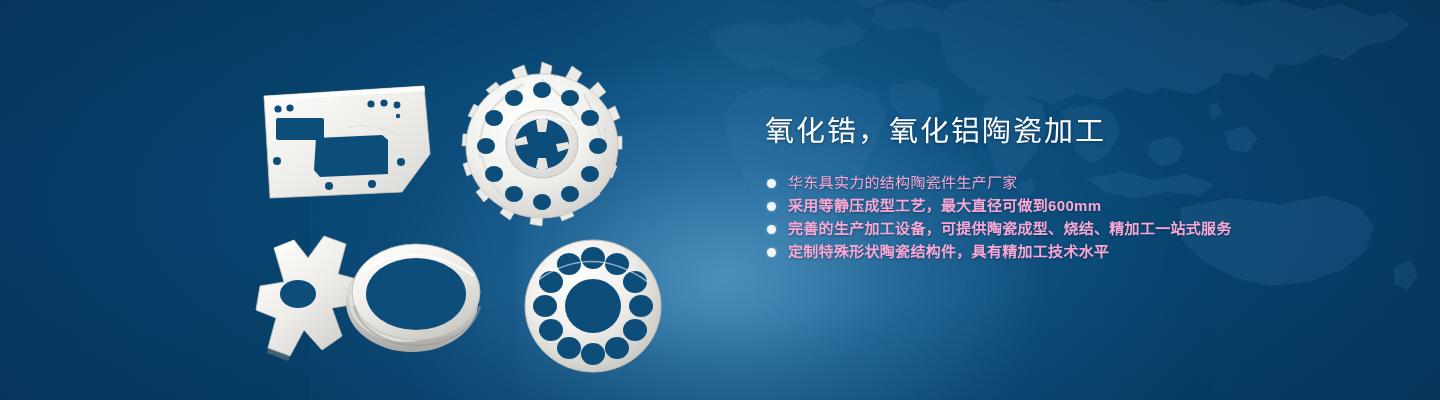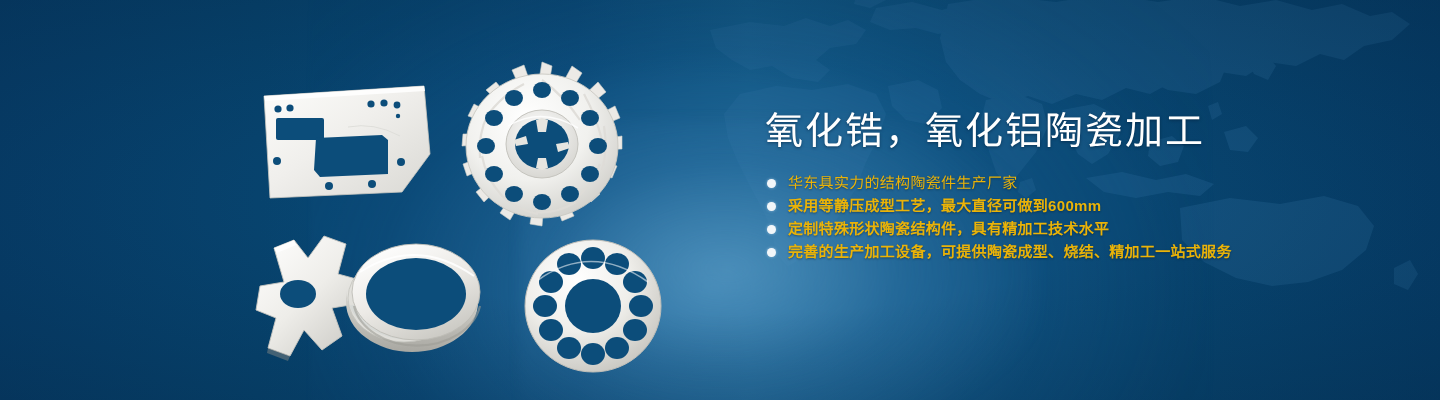--- a/index.html
+++ b/index.html
@@ -45,21 +45,21 @@
   }
   .part{position:absolute;}
   .part svg{display:block;overflow:visible;}
 
   
   .content{
     position:absolute;left:765px;top:112px;width:620px;
   }
   .headline{
     margin:0;
-    font-size:38px;
+    font-size:29px;
     line-height:38px;
     letter-spacing:2px;
     font-weight:400;
     color:#ffffff;
     text-shadow:0 1px 3px rgba(0,25,50,0.55);
     white-space:nowrap;
   }
   .bullets{
     list-style:none;
     margin:22px 0 0 2px;
@@ -75,21 +75,21 @@
   .dot{
     flex:0 0 auto;
     width:9px;height:9px;border-radius:50%;
     background:#f2f6f9;
     box-shadow:0 0 3px rgba(200,225,245,0.6);
     margin-right:12px;
   }
   .btext{
     font-size:15px;
     line-height:22px;
-    color:#eab308;
+    color:#f9a8d4;
     letter-spacing:0.3px;
     white-space:nowrap;
     text-shadow:0 1px 2px rgba(0,25,50,0.45);
   }
 </style>
 </head>
 <body>
 
 <div class="banner">
 
@@ -323,22 +323,22 @@
       <li>
         <span class="dot"></span>
         <span class="btext">华东具实力的结构陶瓷件生产厂家</span>
       </li>
       <li>
         <span class="dot"></span>
         <span class="btext">采用等静压成型工艺，最大直径可做到600mm</span>
       </li>
       <li>
         <span class="dot"></span>
-        <span class="btext">定制特殊形状陶瓷结构件，具有精加工技术水平</span>
+        <span class="btext">完善的生产加工设备，可提供陶瓷成型、烧结、精加工一站式服务</span>
       </li>
       <li>
         <span class="dot"></span>
-        <span class="btext">完善的生产加工设备，可提供陶瓷成型、烧结、精加工一站式服务</span>
+        <span class="btext">定制特殊形状陶瓷结构件，具有精加工技术水平</span>
       </li>
     </ul>
   </div>
 
 </div>
 
 </body></html>

